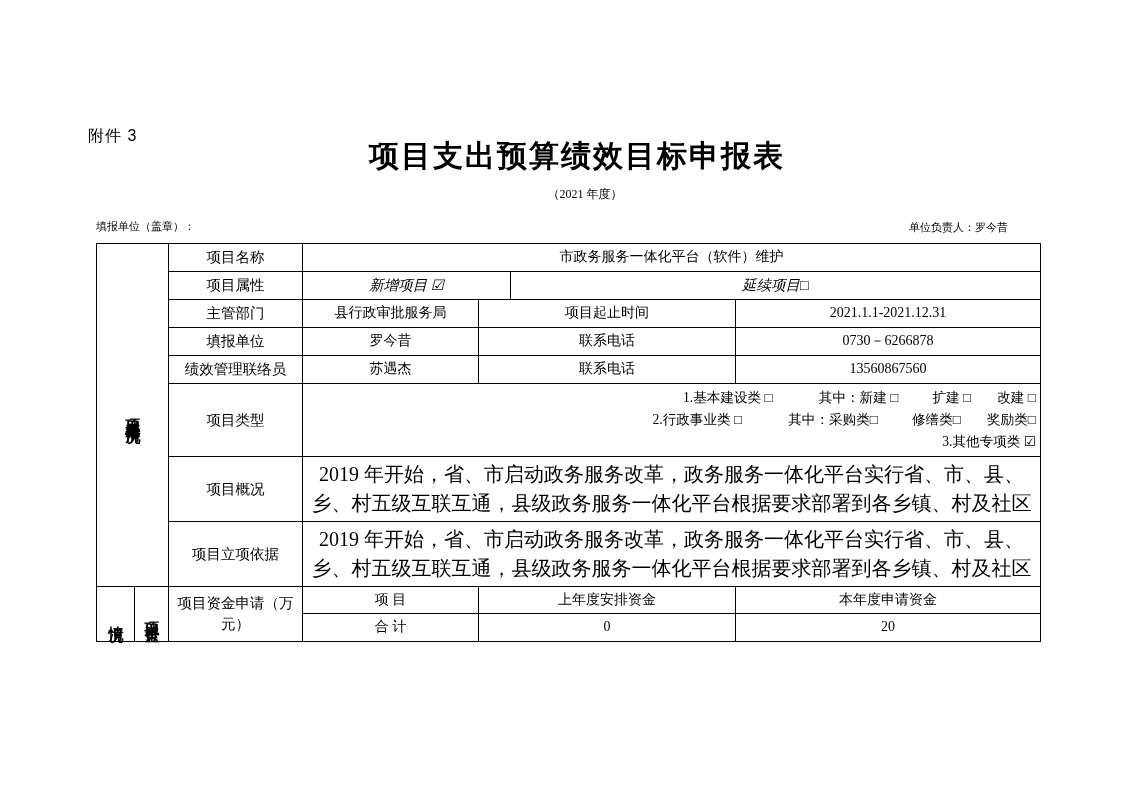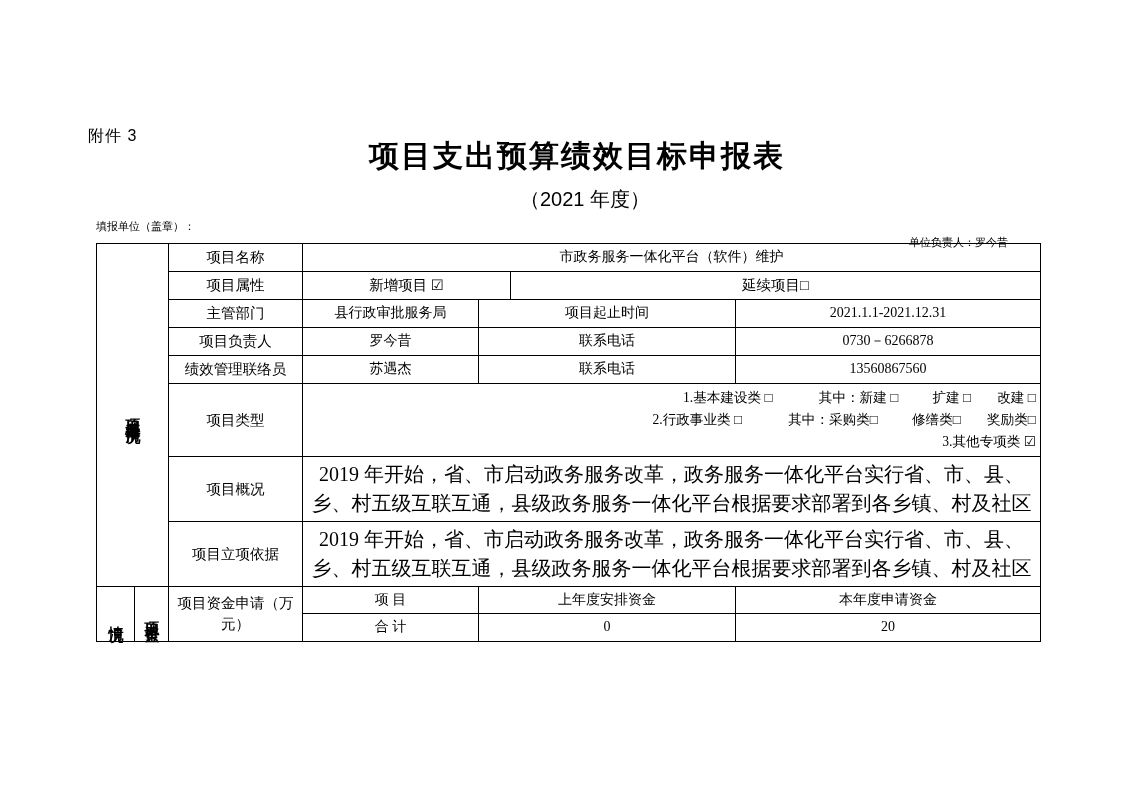--- a/index.html
+++ b/index.html
@@ -41,41 +41,41 @@
     font-family: "Liberation Sans", "DejaVu Sans", sans-serif;
     letter-spacing: 2px;
     padding-left: 32px;
   }
   .doc-subtitle {
     position: absolute;
     left: 0;
     right: 0;
     top: 186px;
     text-align: center;
-    font-size: 20px;
-    font-family: Liberation Sans, sans-serif;
+    font-size: 12px;
+    font-family: Liberation Serif, serif;
     margin-left: 48px;
   }
   .meta-row {
     position: absolute;
     left: 96px;
     right: 96px;
     top: 219px;
     height: 20px;
     font-size: 11px;
   }
   .meta-left {
     position: absolute;
     left: 0;
     top: 0;
   }
   .meta-right {
     position: absolute;
     right: 18px;
-    top: 16px;
+    top: 1px;
   }
   table.main {
     position: absolute;
     left: 96px;
     top: 243px;
     width: 944px;
     border-collapse: collapse;
     table-layout: fixed;
     font-size: 14px;
   }
@@ -116,21 +116,21 @@
   .typeline {
     display: block;
     text-align: right;
     white-space: nowrap;
     font-size: 13.6px;
     line-height: 1.62;
   }
   .gap1 { display: inline-block; width: 46px; }
   .gap2 { display: inline-block; width: 34px; }
   .gap3 { display: inline-block; width: 26px; }
-  .attr-cell { font-size: 14.5px; }
+  .attr-cell { font-size: 14.5px; font-style: italic; }
 </style>
 </head>
 <body>
 
 <div class="page">
 
   <div class="attachment-label">附件 3</div>
 
   <div class="doc-title">项目支出预算绩效目标申报表</div>
   <div class="doc-subtitle">（2021 年度）</div>
@@ -166,21 +166,21 @@
       </tr>
 
       <tr>
         <td class="rowlabel">主管部门</td>
         <td>县行政审批服务局</td>
         <td colspan="2">项目起止时间</td>
         <td>2021.1.1-2021.12.31</td>
       </tr>
 
       <tr>
-        <td class="rowlabel">项目负责人</td>
+        <td class="rowlabel">填报单位</td>
         <td>罗今昔</td>
         <td colspan="2">联系电话</td>
         <td>0730－6266878</td>
       </tr>
 
       <tr>
         <td class="rowlabel">绩效管理联络员</td>
         <td>苏遇杰</td>
         <td colspan="2">联系电话</td>
         <td>13560867560</td>

